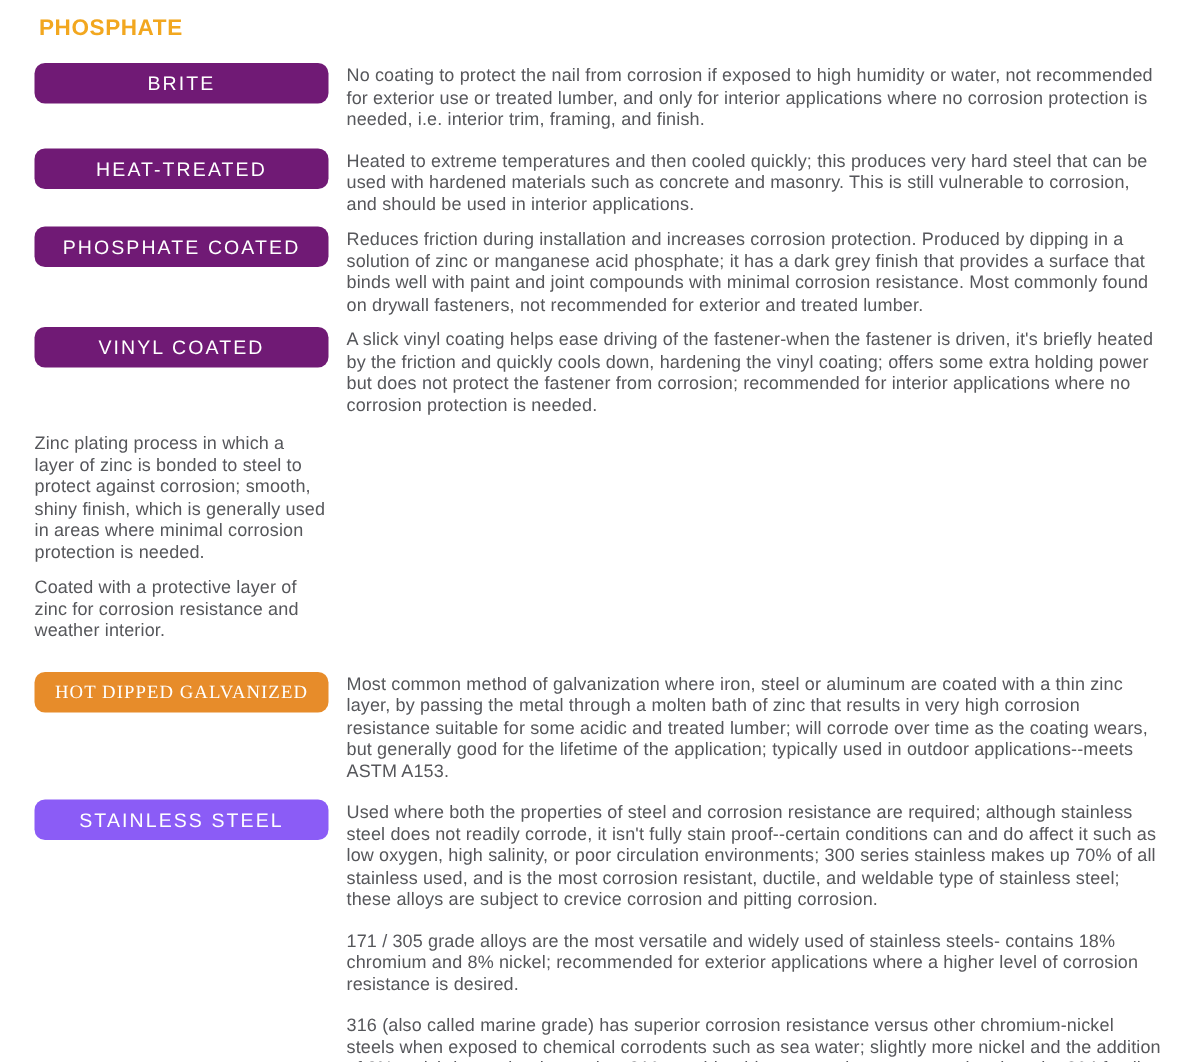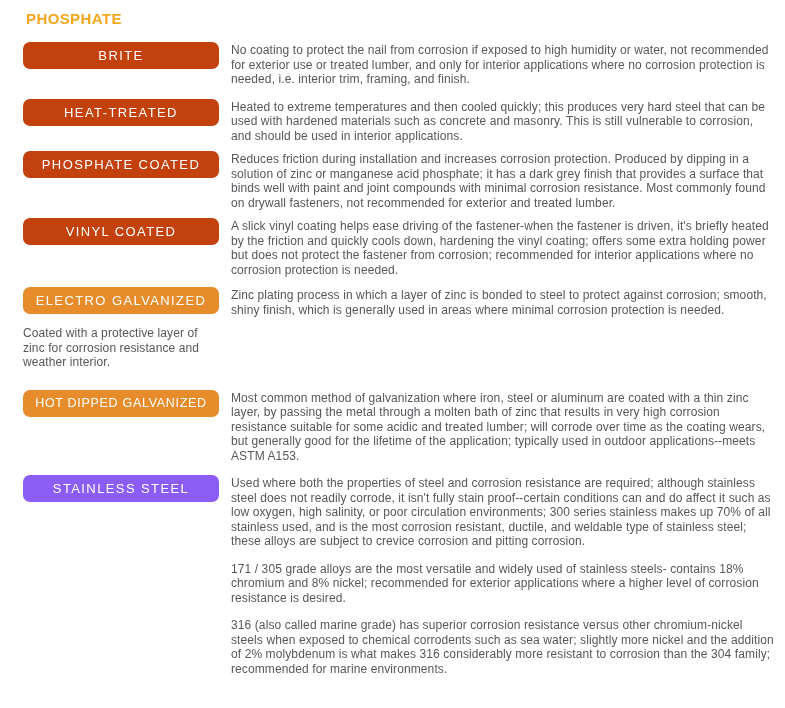--- a/index.html
+++ b/index.html
@@ -40,24 +40,24 @@
     border-radius: 7px;
     display: flex;
     align-items: center;
     justify-content: center;
     color: #ffffff;
     font-size: 13px;
     letter-spacing: 1.4px;
     white-space: nowrap;
     text-transform: uppercase;
   }
-  .badge.black  { background: #c2410c; }
+  .badge.black  { background: #701a75; }
   .badge.orange { background: #E78C2A; }
   .badge.gray   { background: #8b5cf6; }
-  .badge.long   { letter-spacing: 0.7px; font-size: 12.5px; }
+  .badge.long   { letter-spacing: 0.7px; font-size: 12.5px; font-family: Liberation Serif, serif; }
   .desc {
     max-width: 545px;
     color: #56575B;
     font-size: 12px;
     line-height: 14.5px;
     letter-spacing: 0.1px;
     padding-top: 1px;
   }
   .desc p { margin: 0 0 13px 0; }
   .desc p:last-child { margin-bottom: 0; }
@@ -93,21 +93,20 @@
     </div>
 
     <div class="row">
       <div class="badge black">VINYL COATED</div>
       <div class="desc">
         <p>A slick vinyl coating helps ease driving of the fastener-when the fastener is driven, it's briefly heated by the friction and quickly cools down, hardening the vinyl coating; offers some extra holding power but does not protect the fastener from corrosion; recommended for interior applications where no corrosion protection is needed.</p>
       </div>
     </div>
 
     <div class="row mb-sm">
-      <div class="badge orange">ELECTRO GALVANIZED</div>
       <div class="desc">
         <p>Zinc plating process in which a layer of zinc is bonded to steel to protect against corrosion; smooth, shiny finish, which is generally used in areas where minimal corrosion protection is needed.</p>
       </div>
     </div>
 
     <div class="row mb-lg">
       <div class="desc">
         <p>Coated with a protective layer of zinc for corrosion resistance and weather interior.</p>
       </div>
     </div>

